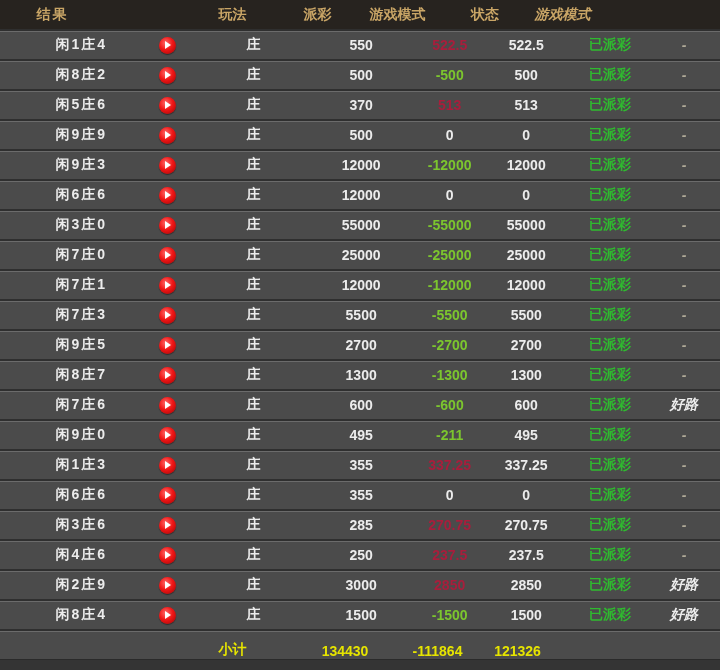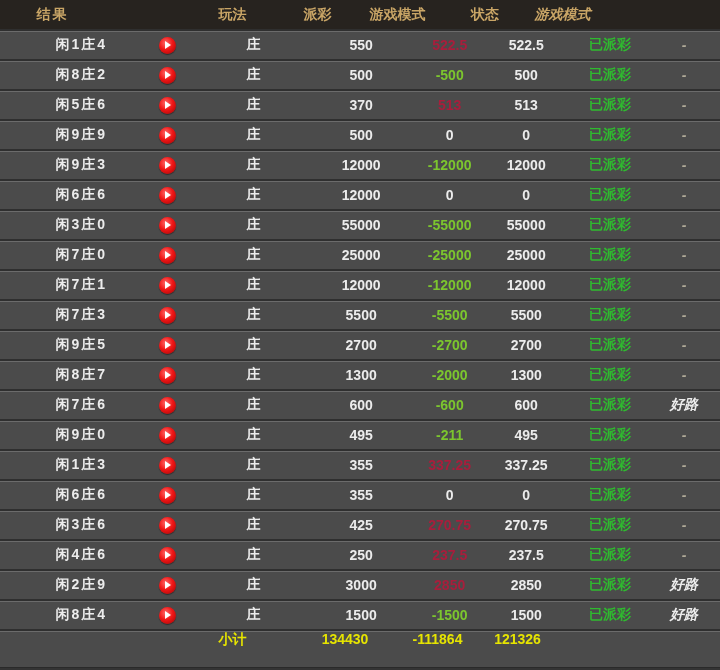--- a/index.html
+++ b/index.html
@@ -17,21 +17,21 @@
   .tbl{width:720px;}
   .hrow{display:flex;height:29px;background:var(--header-bg);align-items:center;}
   .hrow .cell{color:var(--header-text);}
   .row{
     display:flex;height:30px;align-items:center;background:var(--row-bg);
     box-sizing:border-box;border-top:2px solid var(--sep-dark);
     box-shadow:inset 0 1px 0 var(--sep-light);
     padding-left:31px;
   }
   .frow{
-    display:flex;height:38px;align-items:flex-start;background:var(--row-bg);
+    display:flex;height:30px;align-items:flex-end;background:var(--row-bg);
     box-sizing:border-box;border-top:2px solid var(--sep-dark);
     box-shadow:inset 0 1px 0 var(--sep-light);
   }
   .frow .cell{color:var(--footer-text);}
   .strip{height:11px;background:#343434;border-top:1px solid #2a2a2a;}
   .cell{
     display:flex;align-items:center;justify-content:center;
     white-space:nowrap;overflow:visible;
   }
   .c1{width:105px;letter-spacing:2px;}
@@ -242,21 +242,21 @@
 
     <div class="row">
       <div class="cell c1">闲8庄7</div>
       <div class="cell c2">
         <span class="playbtn">
             <span class="tri"></span>
           </span>
       </div>
       <div class="cell c3">庄</div>
       <div class="cell c4">1300</div>
-      <div class="cell c5 loss">-2000</div>
+      <div class="cell c5 loss">-1300</div>
       <div class="cell c6">1300</div>
       <div class="cell c7 status">已派彩</div>
       <div class="cell c8 mode-dim">-</div>
     </div>
 
     <div class="row">
       <div class="cell c1">闲7庄6</div>
       <div class="cell c2">
         <span class="playbtn">
             <span class="tri"></span>
@@ -316,21 +316,21 @@
     </div>
 
     <div class="row">
       <div class="cell c1">闲3庄6</div>
       <div class="cell c2">
         <span class="playbtn">
             <span class="tri"></span>
           </span>
       </div>
       <div class="cell c3">庄</div>
-      <div class="cell c4">425</div>
+      <div class="cell c4">285</div>
       <div class="cell c5 win">270.75</div>
       <div class="cell c6">270.75</div>
       <div class="cell c7 status">已派彩</div>
       <div class="cell c8 mode-dim">-</div>
     </div>
 
     <div class="row">
       <div class="cell c1">闲4庄6</div>
       <div class="cell c2">
         <span class="playbtn">

